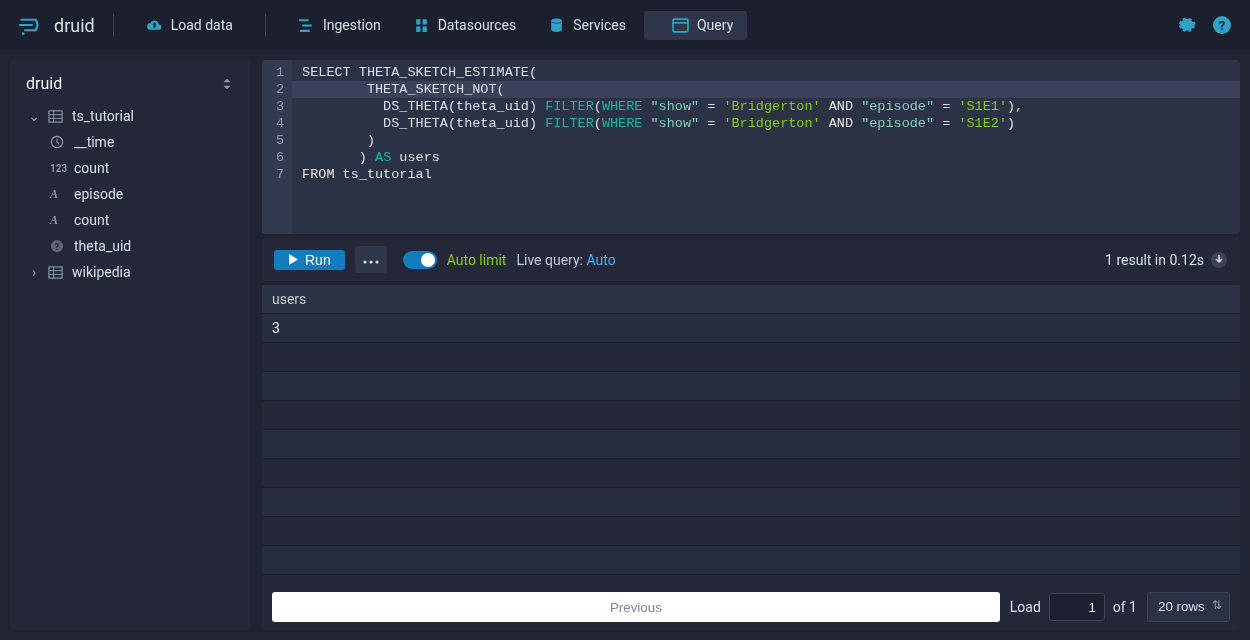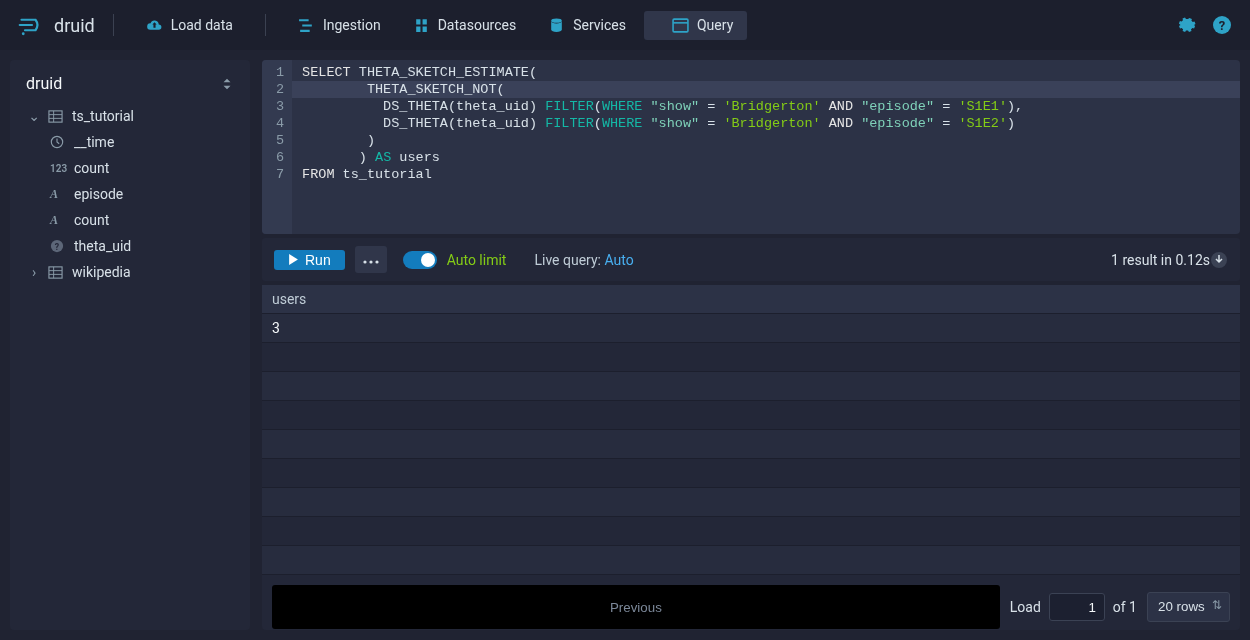--- a/index.html
+++ b/index.html
@@ -121,42 +121,42 @@
   }
   .toggle {
     width:34px; height:18px; background:#137cbd; border-radius:9px;
     position:relative; cursor:pointer; margin-left: 6px;
   }
   .toggle::after{
     content:""; position:absolute; right:2px; top:2px;
     width:14px; height:14px; background:white; border-radius:50%;
   }
   .runbar-label{ color:#84cc16; }
-  .live { color:#bfccd6; margin-left: 18px; }
+  .live { color:#bfccd6; }
   .live a { color:#48aff0; }
   .runbar-spacer{ flex:1; }
-  .result-meta{ color:#d8e1e8; display:flex; align-items:center; }
+  .result-meta{ color:#d8e1e8; display:flex; align-items:center; gap:6px; }
 
   .results {
     flex:1; background:#232738; border-radius:4px; display:flex; flex-direction:column; min-height:0;
   }
   .table { flex:1; overflow:auto; }
   .trow { display:flex; height:29px; align-items:center; border-bottom:1px solid #1c1f2d; }
   .trow.header-row { background:#2c3246; color:#bfccd6; }
   .trow.data-row { background:#272c3e; }
   .trow.empty-even { background:#232738; }
   .trow.empty-odd { background:#272c3e; }
   .tcell { padding: 0 10px; }
 
   .pager {
     height:46px; display:flex; align-items:center; padding: 0 10px; gap: 10px;
   }
   .pager-btn {
-    flex:1; background:#000000; color:#7b8798; border:none;
-    height:44px; border-radius:3px;
+    flex:1; background:#ffffff; color:#7b8798; border:none;
+    height:30px; border-radius:3px;
   }
   .pager-mid { display:flex; align-items:center; gap:8px; color:#d8e1e8; }
   .pager input {
     width:56px; height:28px; background:#1c2030; border:1px solid #3b4254;
     color:#f5f8fa; text-align:right; padding:0 8px; border-radius:3px;
   }
   .pager select {
     background:#2c3246; color:#d8e1e8; border:1px solid #3b4254;
     height:30px; padding:0 24px 2px 10px; border-radius:3px; appearance:none;
   }

